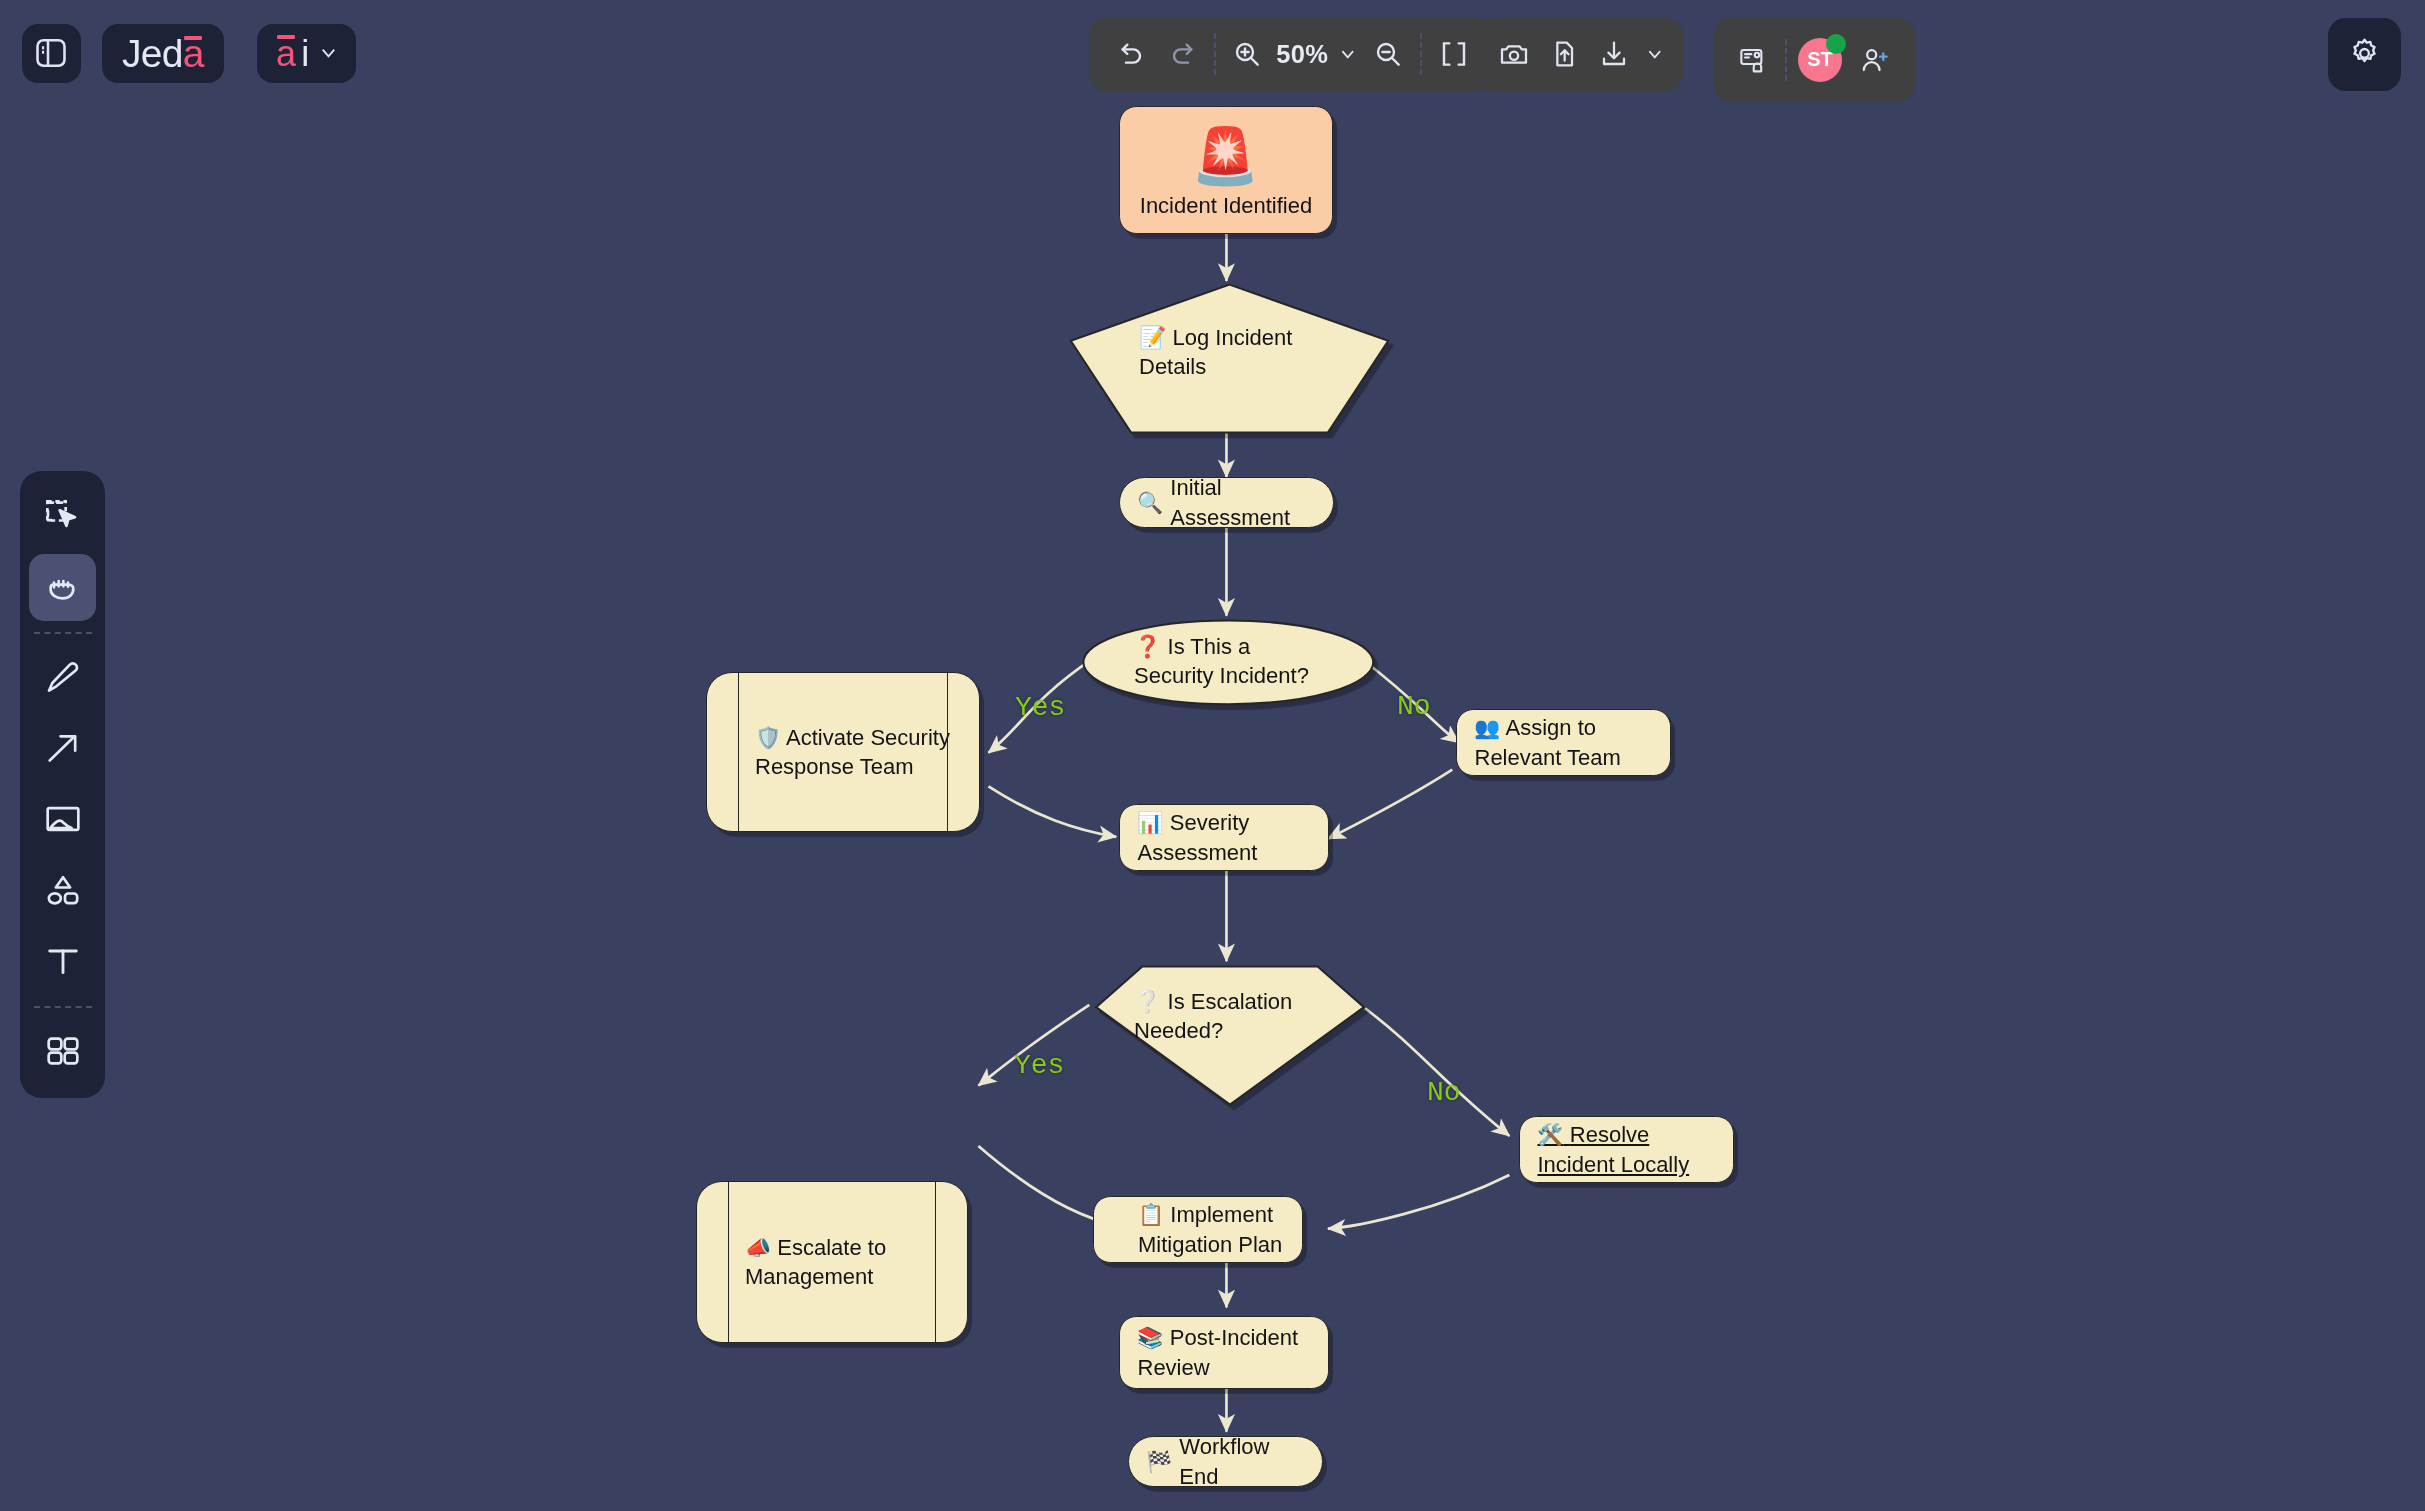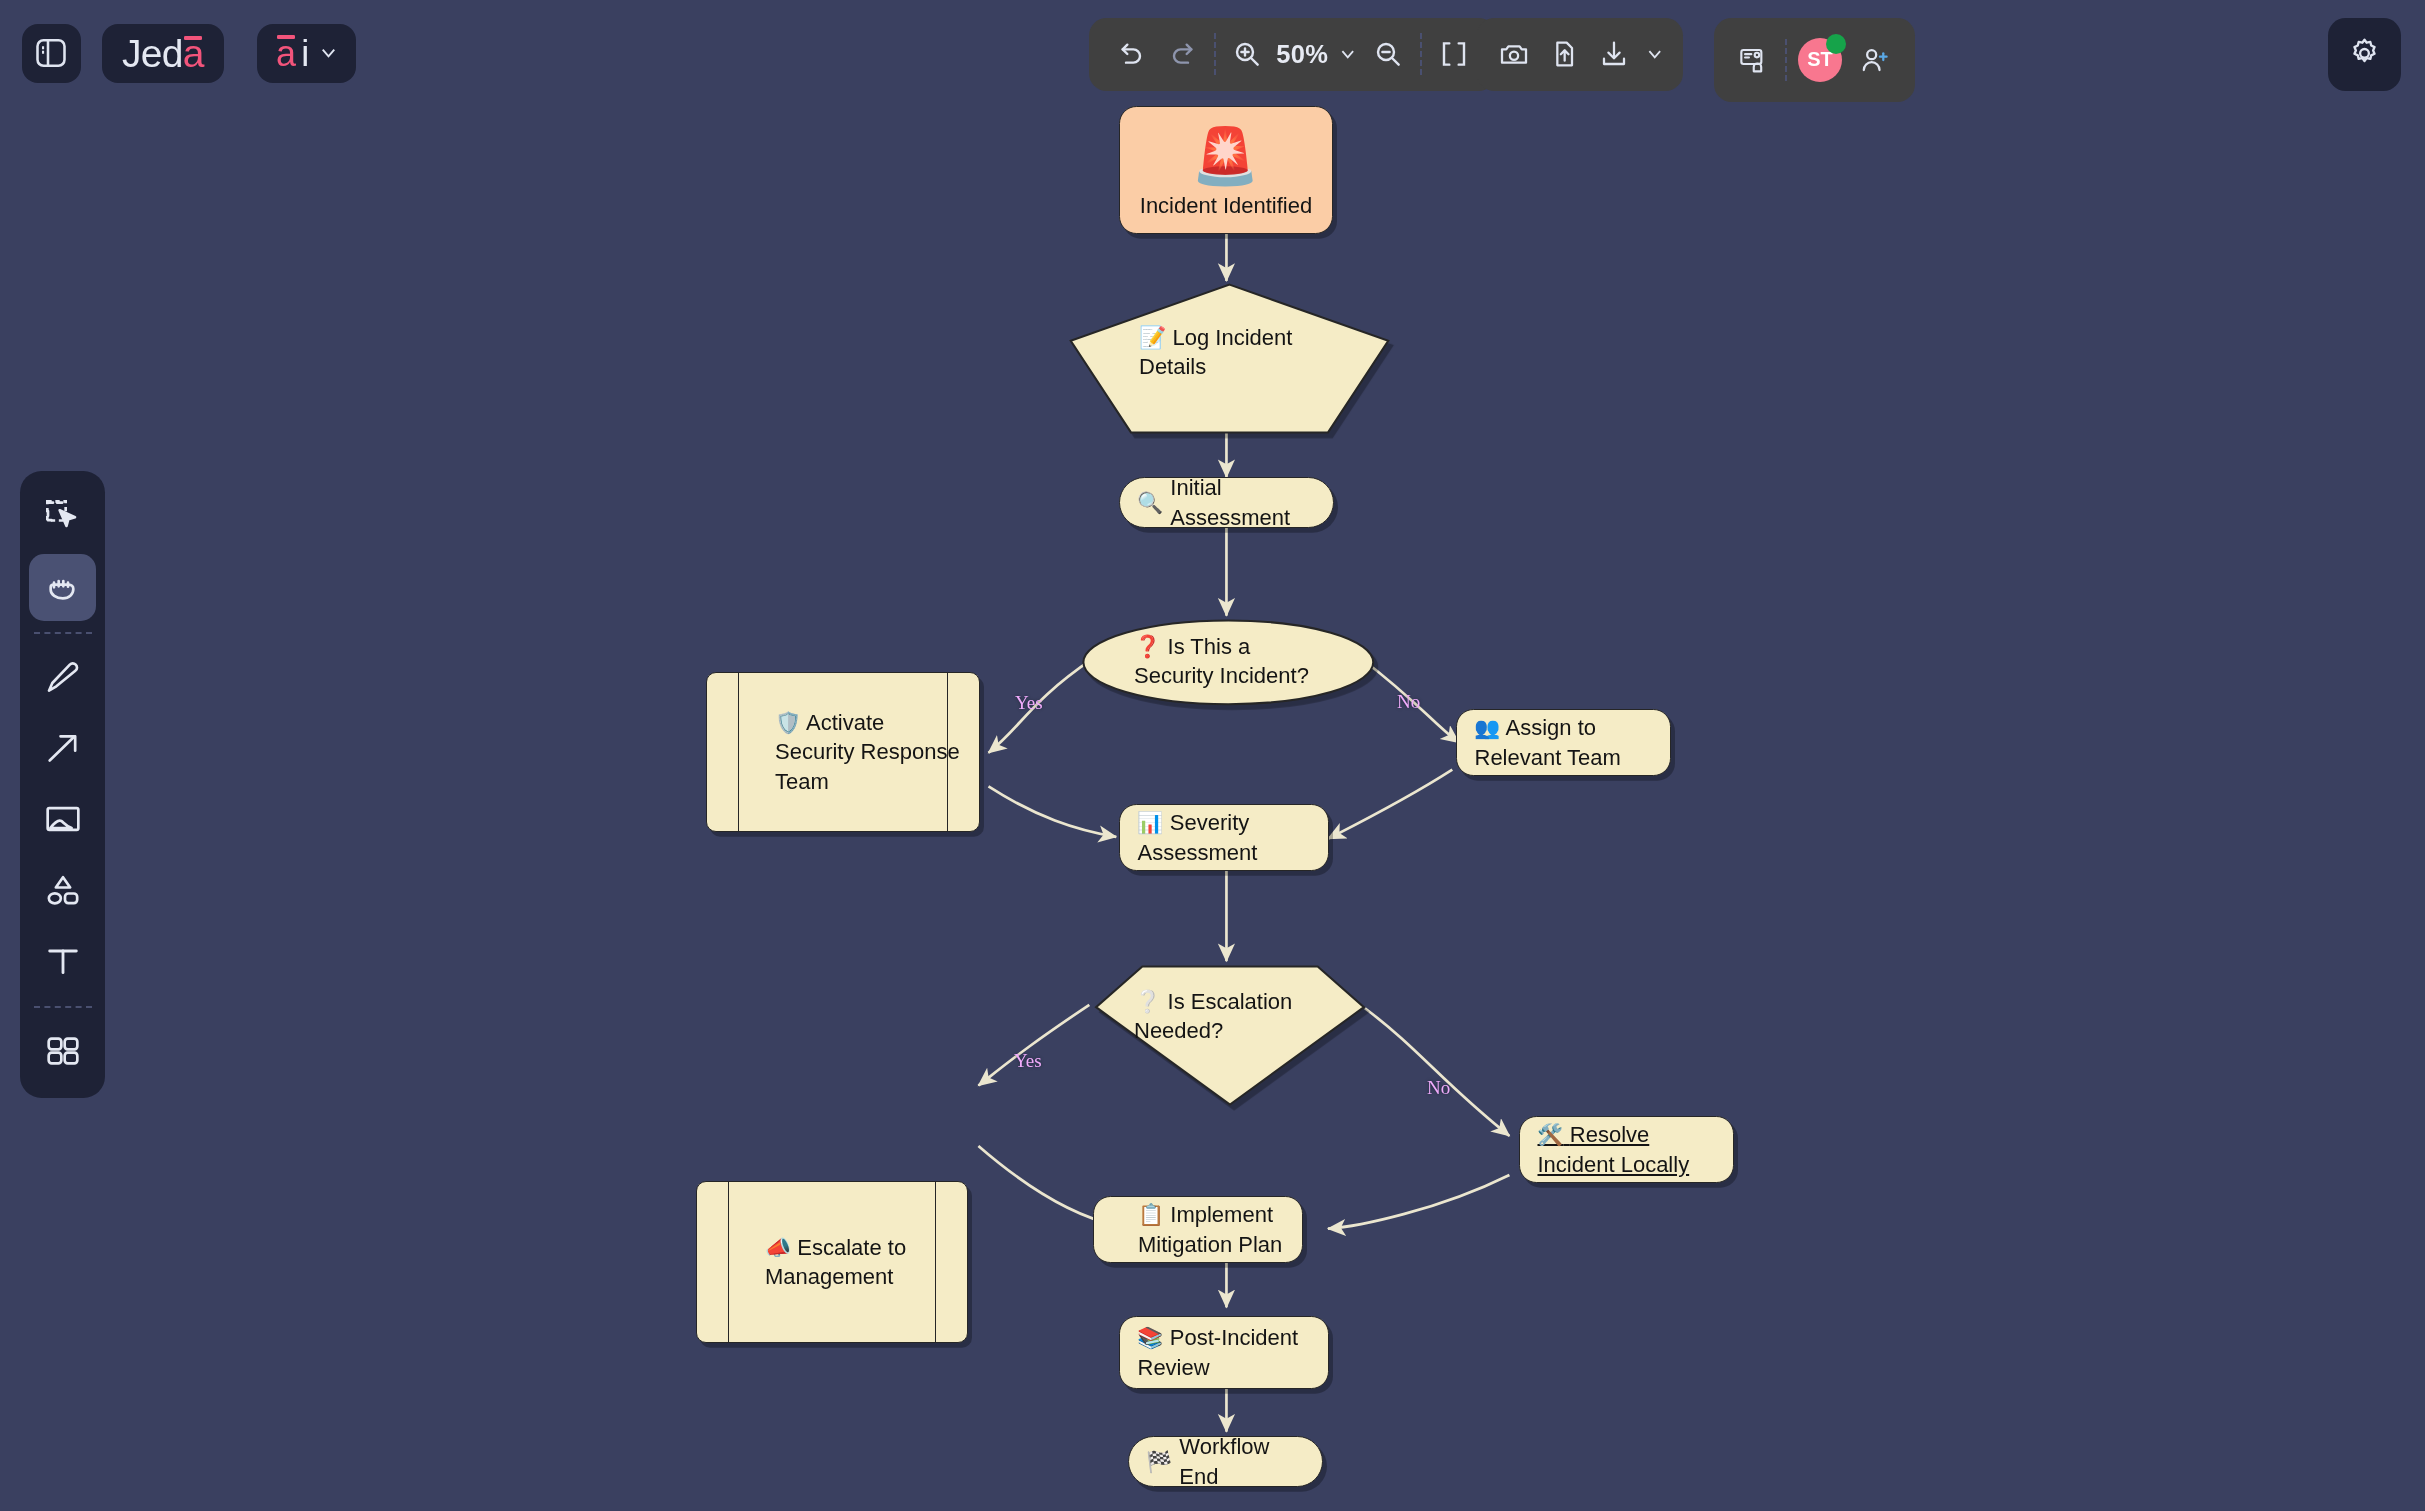--- a/index.html
+++ b/index.html
@@ -118,39 +118,39 @@
     flex-direction:column; justify-content:center; align-items:center;
     padding-top: 9.4px;
   }
   .n-start .big-emj { font-size:55px; line-height:1; margin-bottom:6.7px; }
   .n-start .txt { font-size:22px; }
 
   .n-rounded { border-radius:17.5px;align-items:center; }
   .n-pill { border-radius:672px; justify-content:center; }
 
   
-  .n-sub { border-radius:10px; position:relative; padding-left:68px; }
+  .n-sub { border-radius:26px; position:relative; padding-left:48px; }
   .n-sub::before, .n-sub::after {
     content:""; position:absolute; top:-1.3px; bottom:-1.3px; width:0;
     border-left:1.3px solid #262626;
   }
   .n-sub::before { left:31px; }
   .n-sub::after  { right:31px; }
 
   
   .poly-wrap { position:absolute; }
   .poly-wrap svg { position:absolute; left:0; top:0; overflow:visible; }
   .poly-wrap .poly-label {
     position:absolute; color:#141414; font-size:22px; line-height:1.32;
     font-family:"Liberation Sans", sans-serif;
   }
 
   .edge-label {
-    position:absolute; color:#f0abfc; font-size:19px;
-    font-family:Liberation Serif, serif;
+    position:absolute; color:#84cc16; font-size:28px;
+    font-family:Liberation Mono, monospace;
     text-shadow: 0 0 3.4px rgba(0,0,0,.45);
   }
 </style>
 </head>
 <body>
 
 <div id="app">
 
   <div class="topbar">
 

